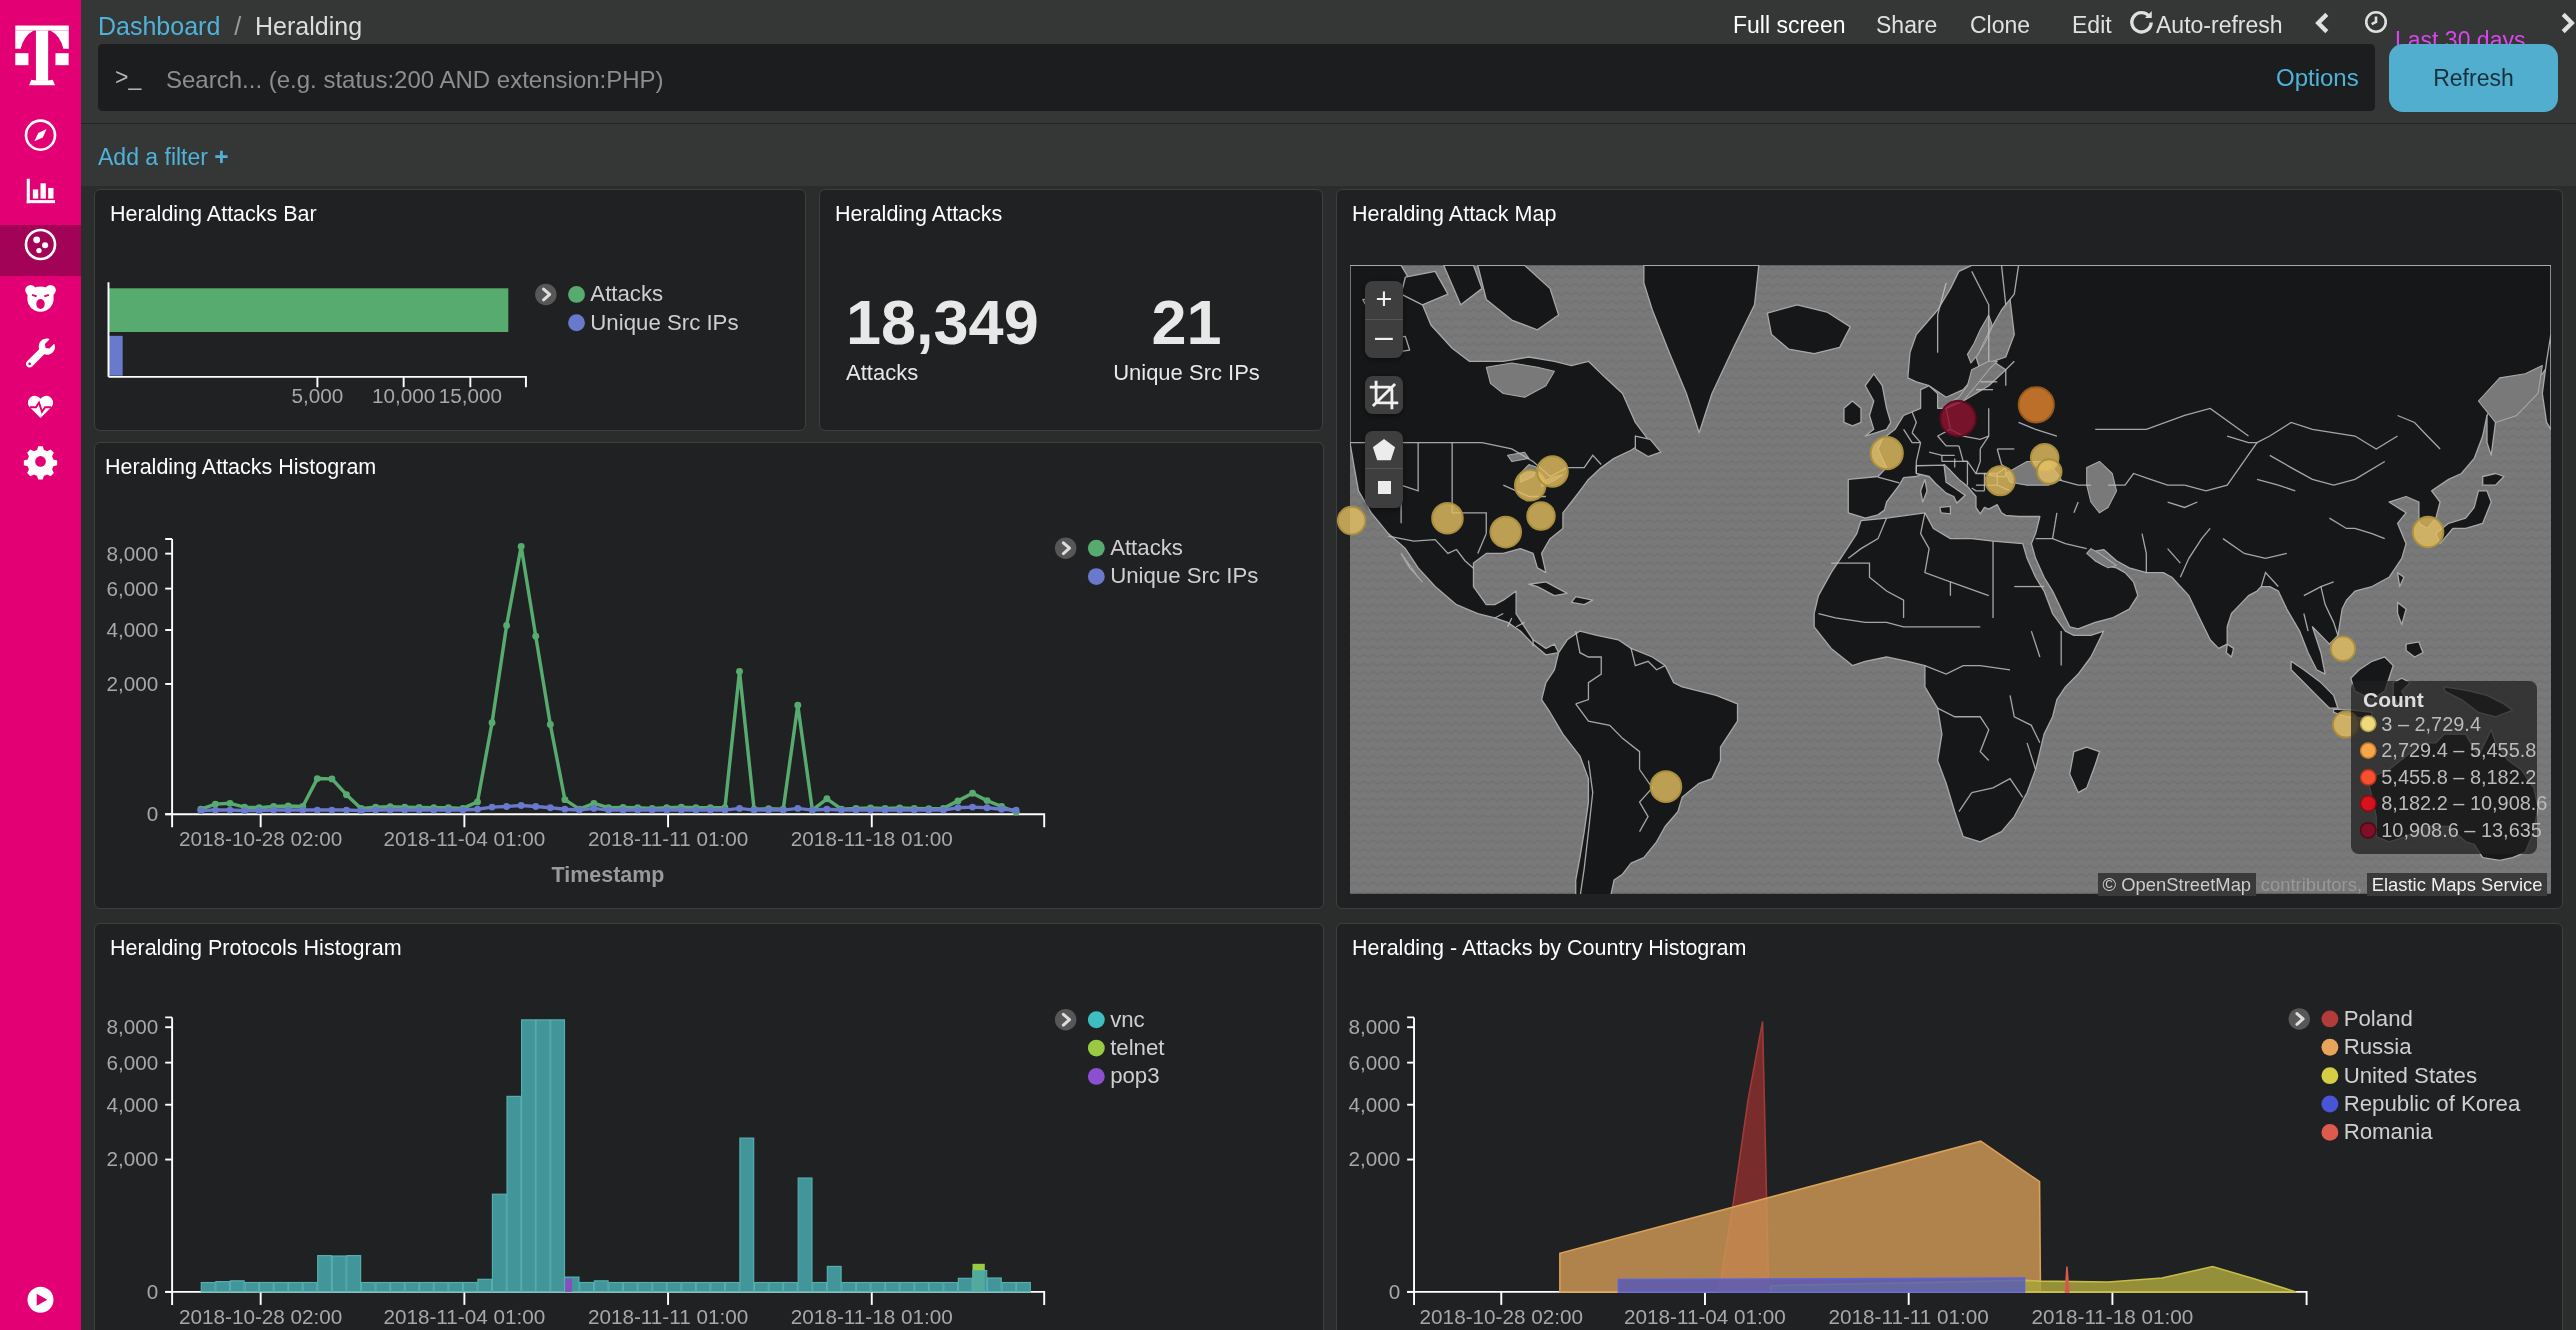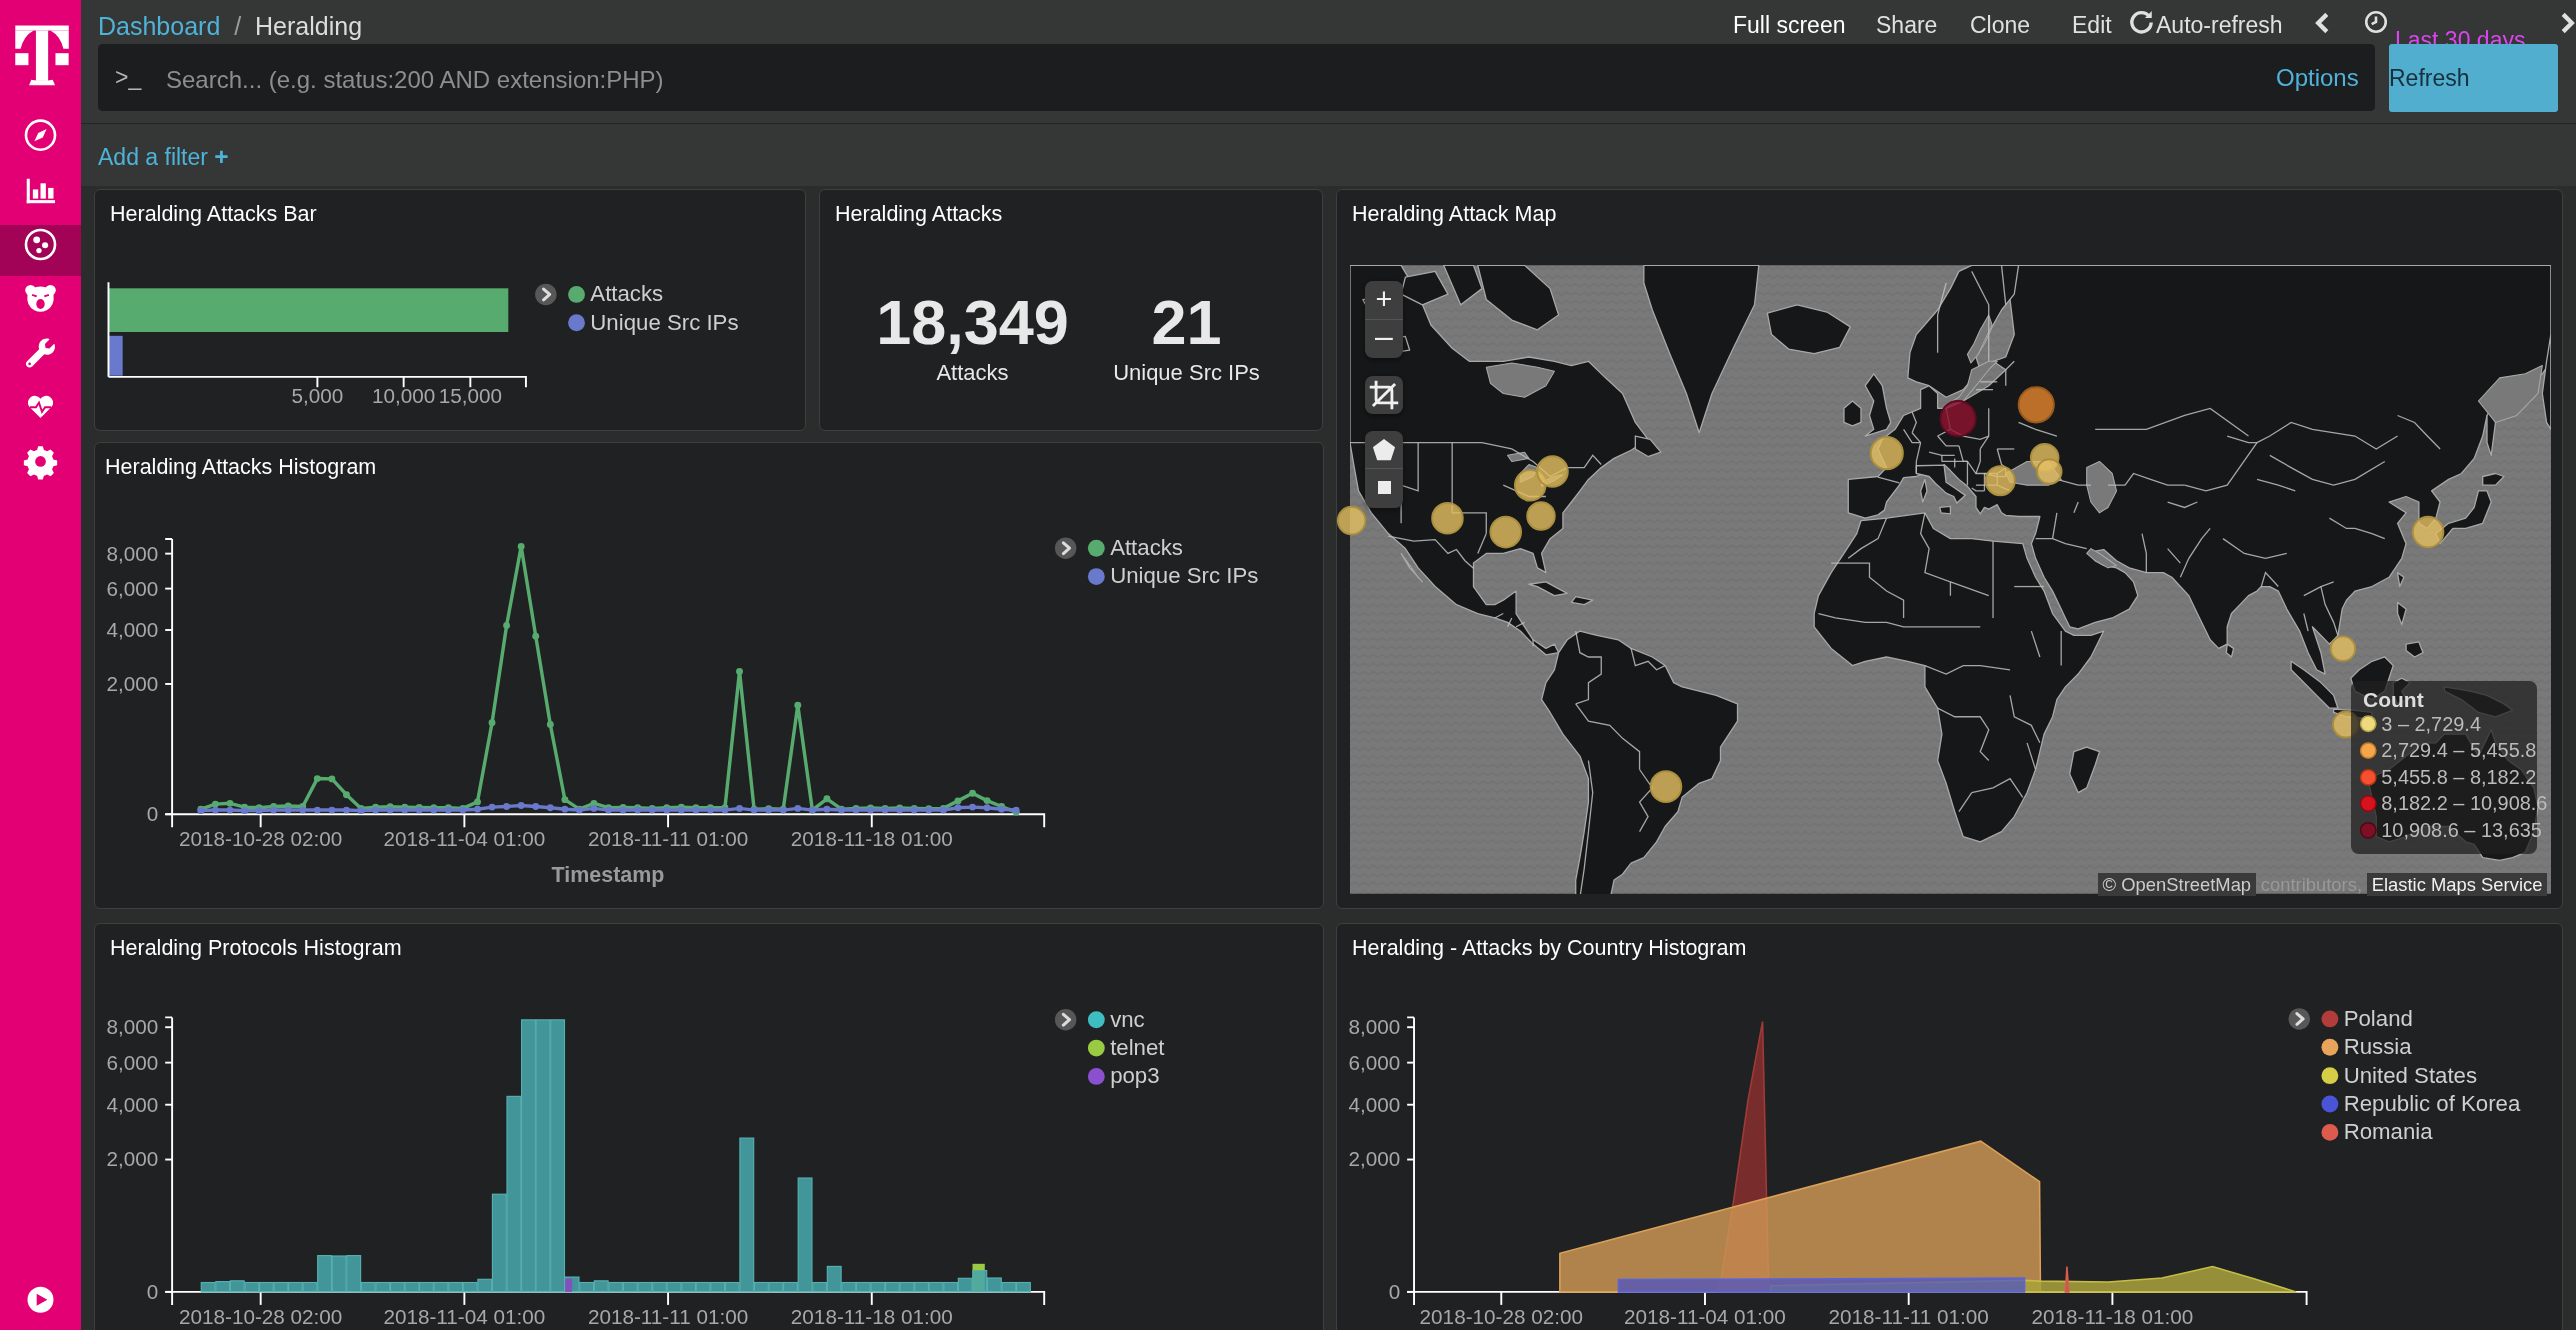--- a/index.html
+++ b/index.html
@@ -31,21 +31,21 @@
   </svg>
 <div class="abs" style="top:27px;left:2395px;font-size:23px;color:#d946ef">Last 30 days</div>
 <svg class="abs" style="left:2556px;top:10px" width="23" height="26" viewBox="0 0 16 18">
     <path d="M5,3 L11,9 L5,15" stroke="#e0e0e0" stroke-width="3" fill="none"></path>
   </svg>
 
 <div class="abs" style="left:98px;top:44px;width:2277px;height:67px;background:#1c1d1e;border-radius:4.6px"></div>
 <div class="abs" style="left:115px;top:64px;font-size:23px;color:#b5b5b5">&gt;<span style="letter-spacing:-1.5px">_</span></div>
 <div class="abs" style="left:166px;top:66px;font-size:24px;color:#8e8e8e">Search... (e.g. status:200 AND extension:PHP)</div>
 <div class="abs" style="left:2276px;top:64px;font-size:24px;color:#4fb3d9">Options</div>
-<div class="abs" style="left:2389px;top:44px;width:169px;height:68px;background:#52aece;border-radius:3px;text-align:left;line-height:68px;font-size:23px;color:#16303c">Refresh</div>
+<div class="abs" style="left:2389px;top:44px;width:169px;height:68px;background:#52aece;border-radius:14px;text-align:center;line-height:68px;font-size:23px;color:#16303c">Refresh</div>
 
 <div class="abs" style="left:98px;top:143px;font-size:23px;color:#4fb3d9">Add a filter <span style="font-weight:bold;font-size:24.5px">+</span></div>
 
 <div class="abs" style="left:0;top:0;width:81px;height:1331px;background:#e20074"></div>
 <div class="abs" style="left:0;top:225px;width:81px;height:51px;background:#a30356"></div>
 <svg class="abs" style="left:0;top:0" width="81" height="1331" viewBox="0 0 106 1736">
 
   <g fill="#ffffff">
     <rect x="20" y="30.5" width="70" height="6.5"></rect>
     <path d="M20,37 L44,37 Q31,44 27,61 L20,61 Z"></path>
@@ -112,21 +112,21 @@
 <div class="panel" style="left:94px;top:923px;width:1230px;height:467px"></div>
 <div class="panel" style="left:1336px;top:923px;width:1227px;height:467px"></div>
 
 <div class="ptitle" style="left:110px;top:202px">Heralding Attacks Bar</div>
 <div class="ptitle" style="left:835px;top:202px">Heralding Attacks</div>
 <div class="ptitle" style="left:1352px;top:202px">Heralding Attack Map</div>
 <div class="ptitle" style="left:105px;top:455px">Heralding Attacks Histogram</div>
 <div class="ptitle" style="left:110px;top:936px">Heralding Protocols Histogram</div>
 <div class="ptitle" style="left:1352px;top:936px">Heralding - Attacks by Country Histogram</div>
 
-<div class="abs" style="left:846px;top:291px;width:253px;text-align:center;color:#e8e8e8">
+<div class="abs" style="left:846px;top:291px;width:253px;text-align:left;color:#e8e8e8">
   <div style="font-size:63px;font-weight:bold;line-height:63px">18,349</div>
   <div style="font-size:22px;margin-top:6.1px">Attacks</div>
 </div>
 <div class="abs" style="left:1060px;top:291px;width:253px;text-align:center;color:#e8e8e8">
   <div style="font-size:63px;font-weight:bold;line-height:63px">21</div>
   <div style="font-size:22px;margin-top:6.1px">Unique Src IPs</div>
 </div>
 
 <svg width="2576" height="1331" style="position:absolute;left:0;top:0" viewBox="0 0 3360 1736">
 <rect x="142" y="376" width="521" height="57" fill="#57ab6e"></rect>

